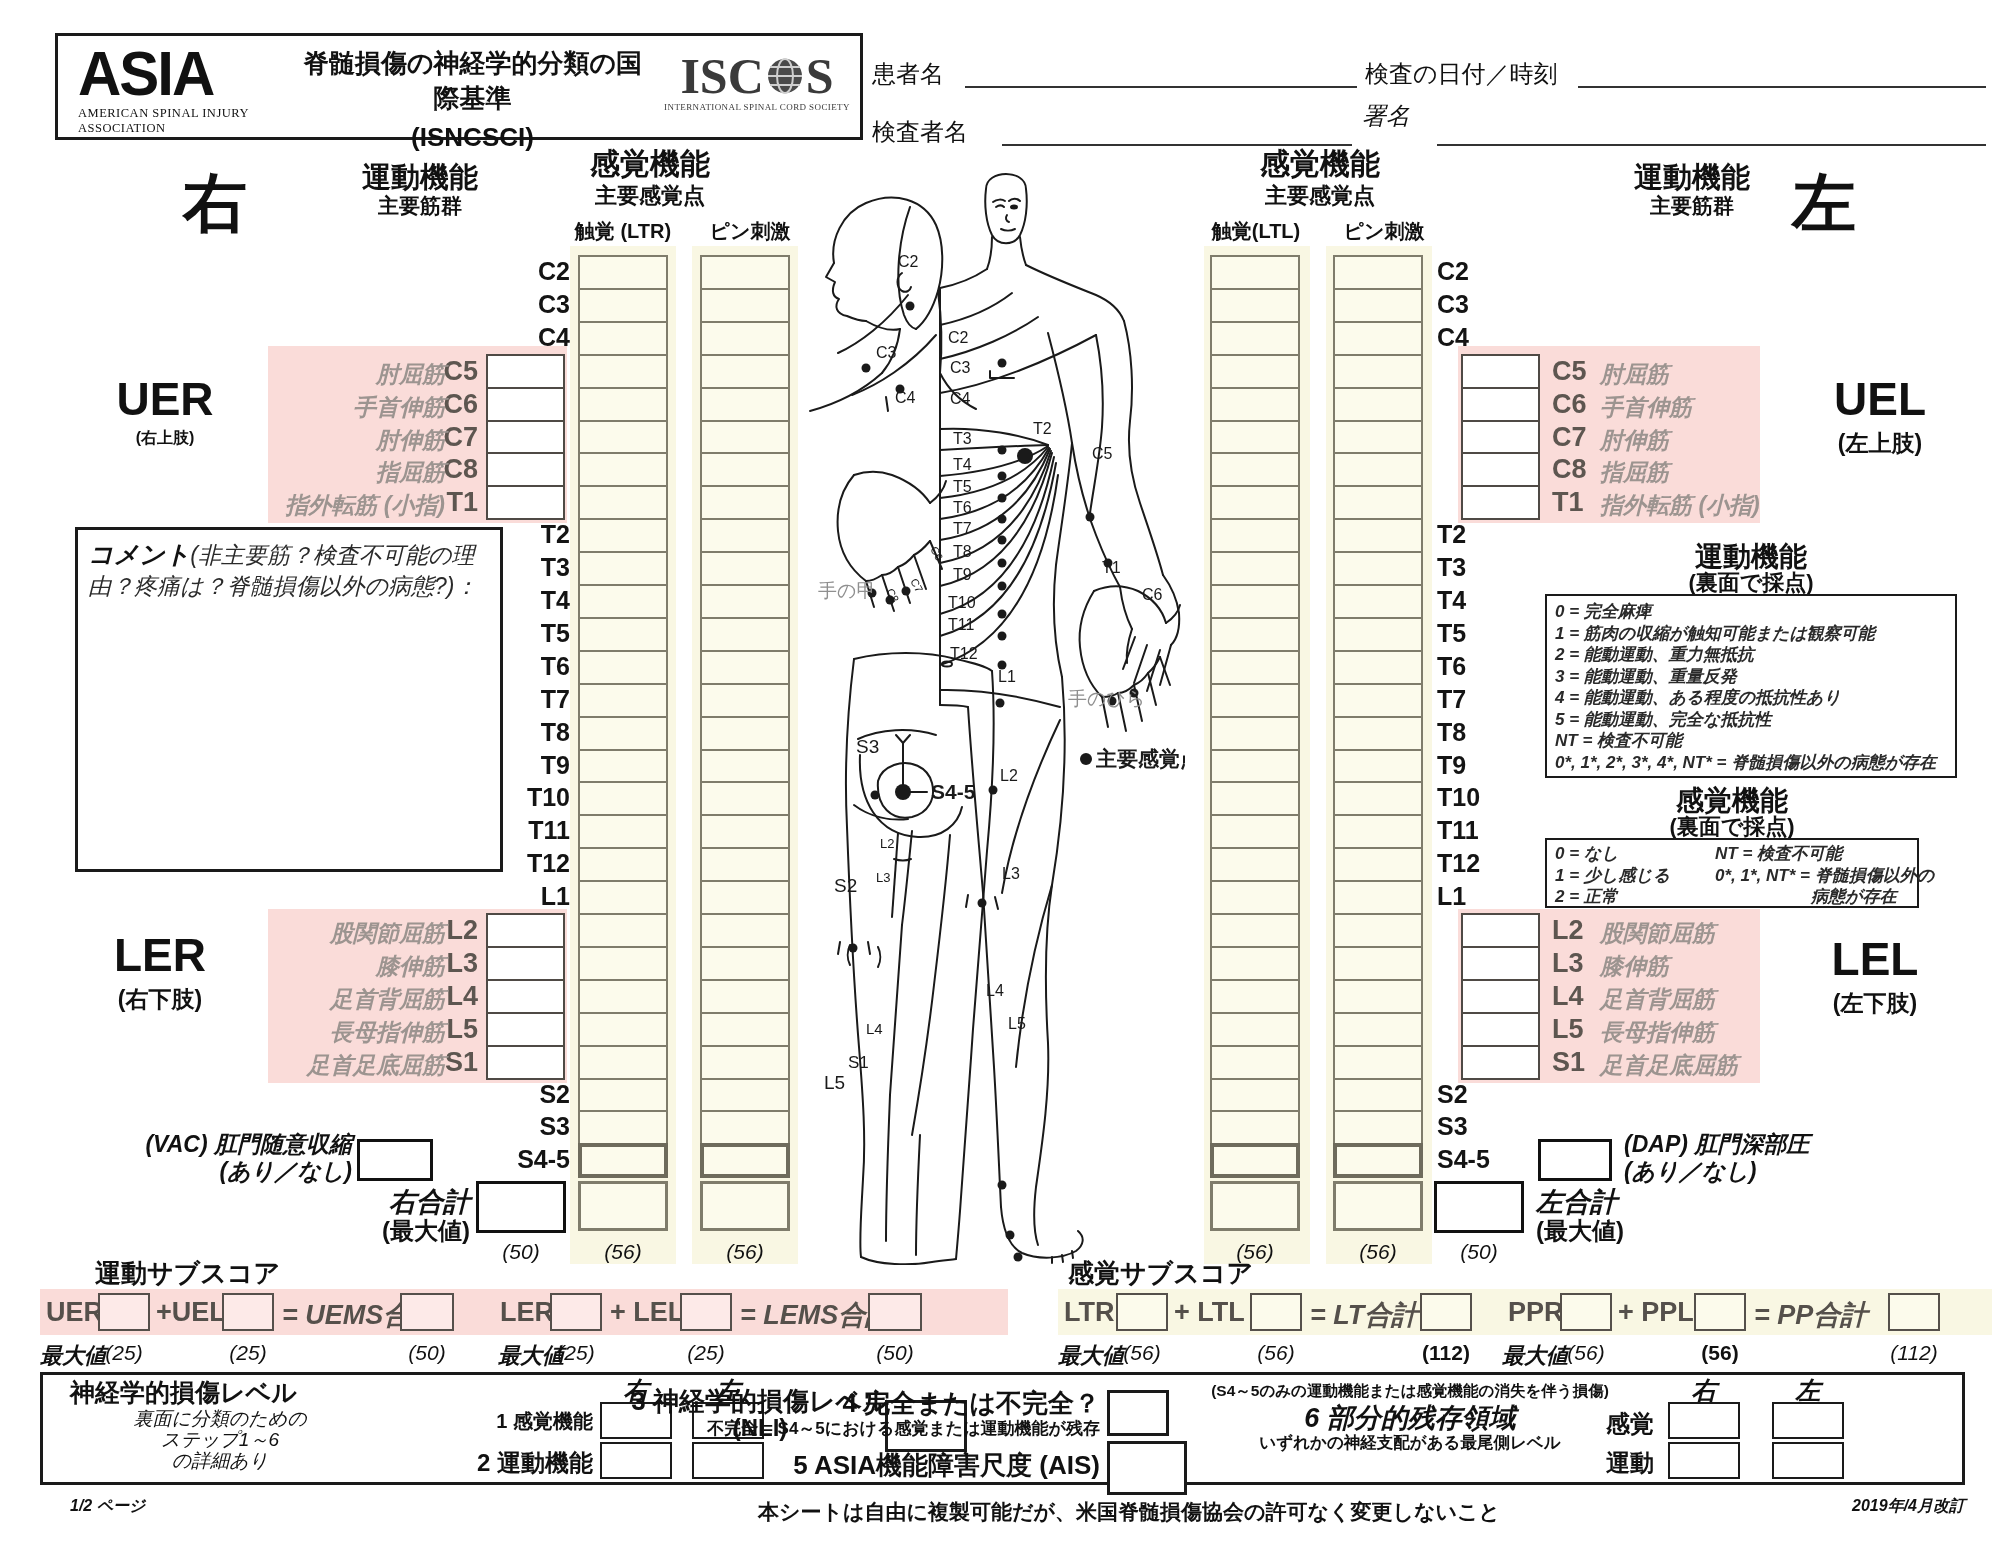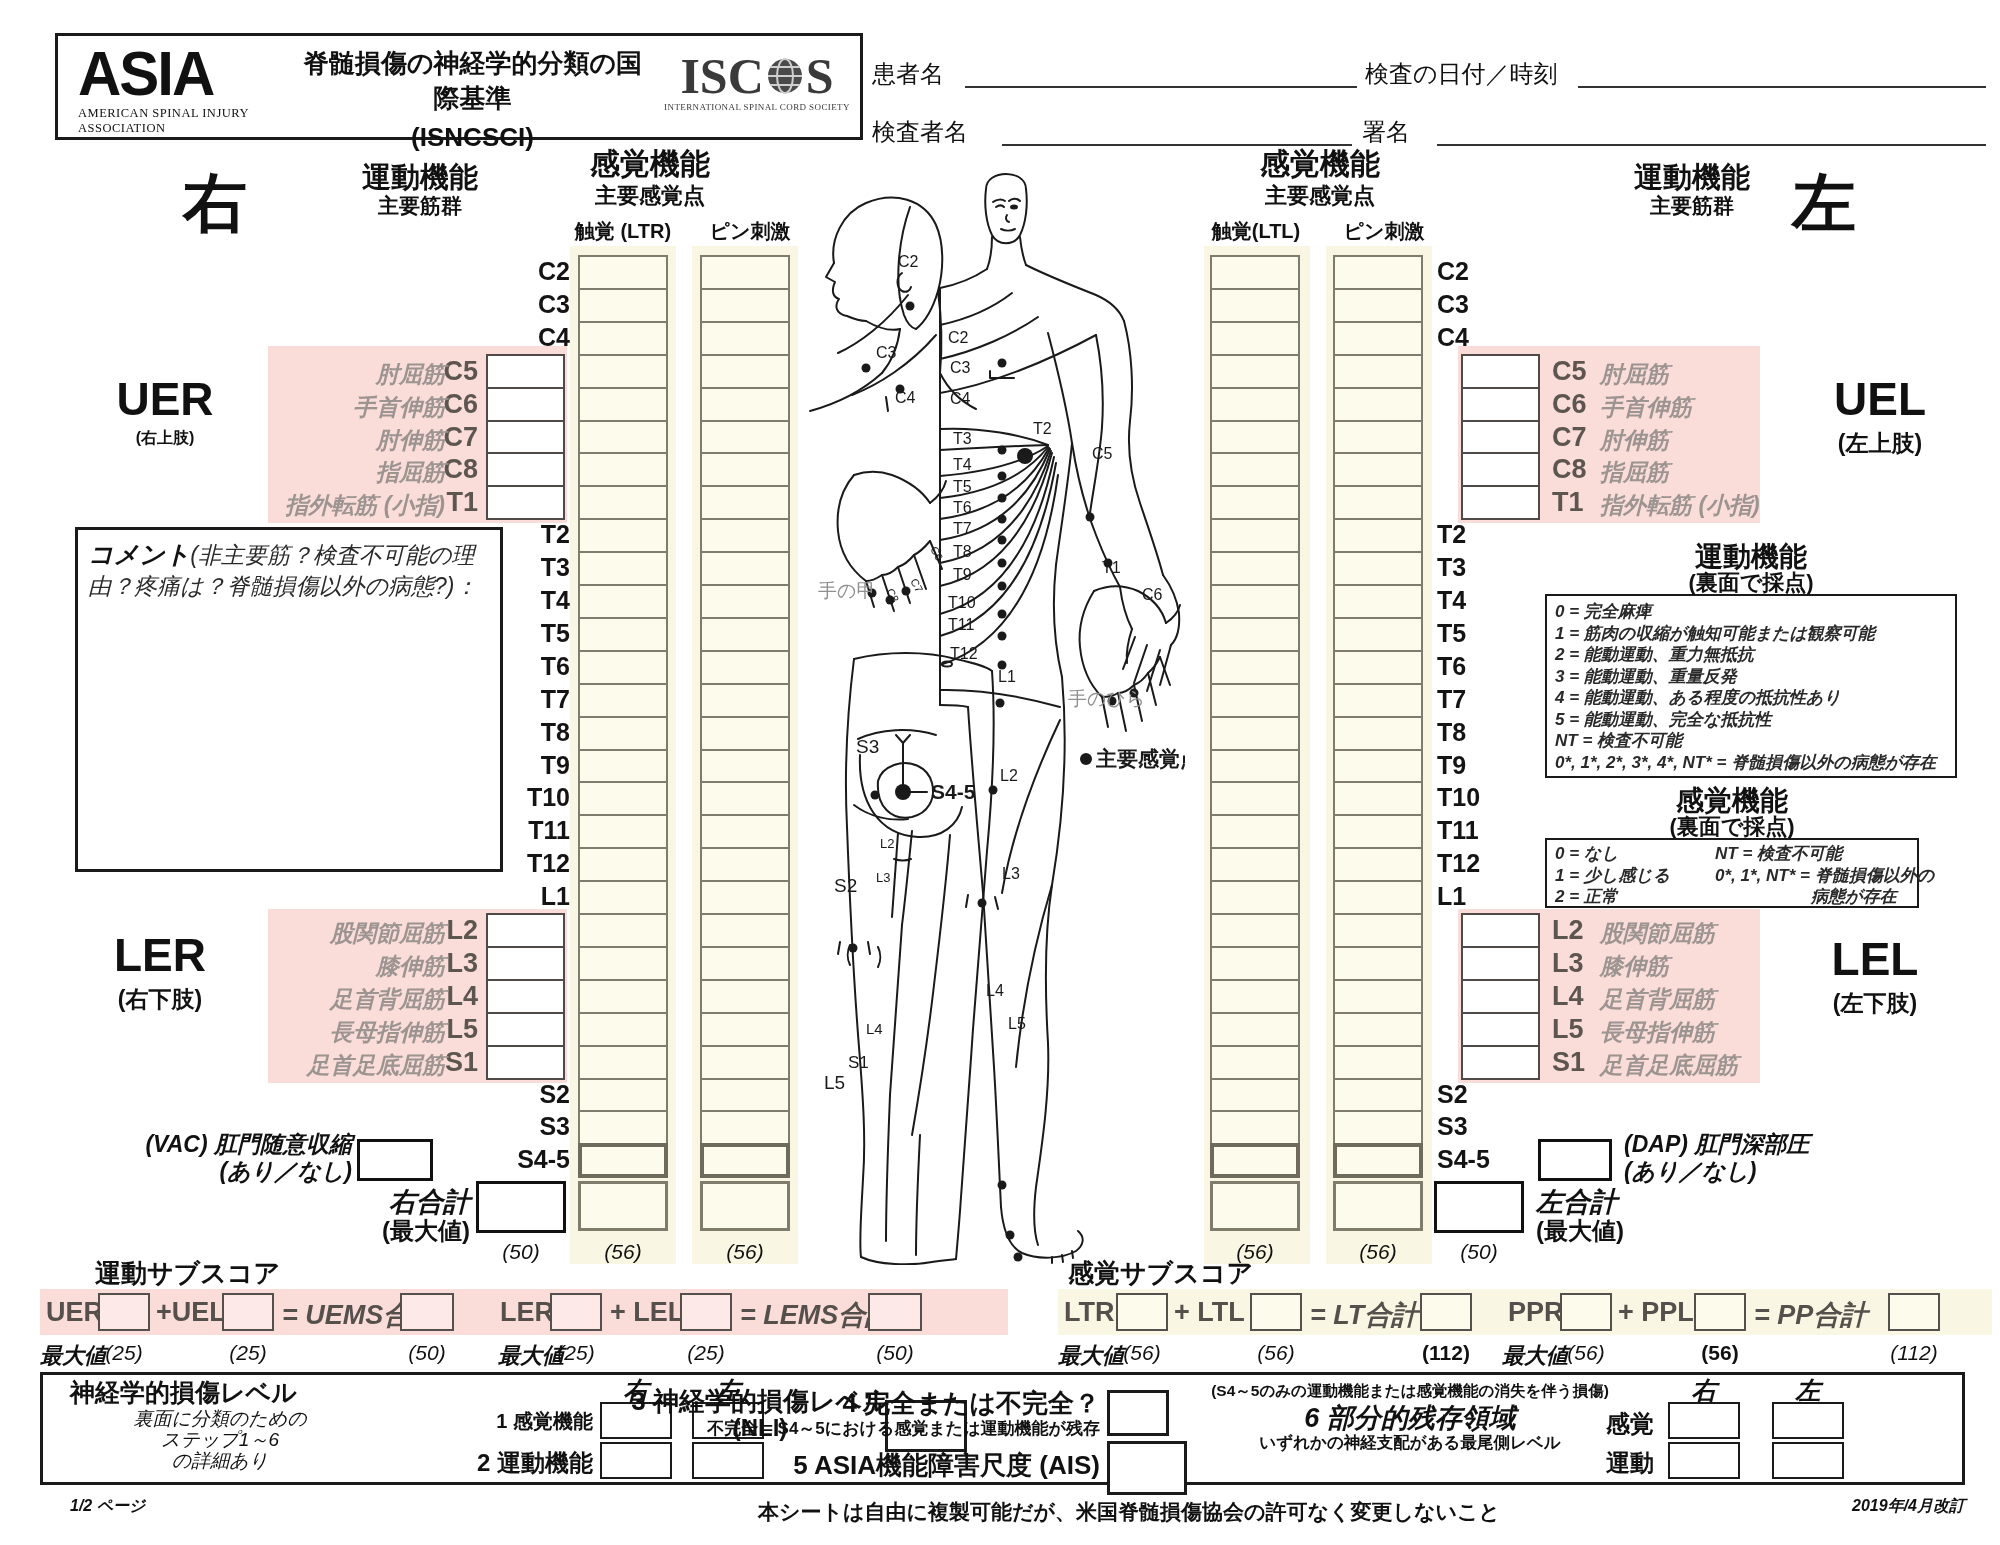--- a/index.html
+++ b/index.html
@@ -59,21 +59,21 @@
   </div>
   <div style="font-family:'Liberation Serif','DejaVu Serif',serif;font-size:9px;letter-spacing:0.4px;color:#3a3a3a;">INTERNATIONAL SPINAL CORD SOCIETY</div>
 </div>
 
 <div class="abs hdrlabel" style="left:872px;top:58px;">患者名</div>
 <div class="underline" style="left:965px;top:60px;width:392px;height:26px;"></div>
 <div class="abs hdrlabel" style="left:1365px;top:58px;">検査の日付／時刻</div>
 <div class="underline" style="left:1578px;top:60px;width:408px;height:26px;"></div>
 <div class="abs hdrlabel" style="left:872px;top:116px;">検査者名</div>
 <div class="underline" style="left:1002px;top:118px;width:350px;height:26px;"></div>
-<div class="abs hdrlabel" style="left:1362px;top:116px;">署名</div>
+<div class="abs hdrlabel" style="left:1362px;top:100px;font-style:italic;">署名</div>
 <div class="underline" style="left:1437px;top:118px;width:549px;height:26px;"></div>
 
 <div class="abs b" style="left:183px;top:160px;font-size:64px;">右</div>
 <div class="abs b ctr" style="left:320px;top:158px;width:200px;font-size:29px;">運動機能</div>
 <div class="abs b ctr" style="left:320px;top:192px;width:200px;font-size:21px;">主要筋群</div>
 <div class="abs b ctr" style="left:545px;top:144px;width:210px;font-size:30px;">感覚機能</div>
 <div class="abs b ctr" style="left:545px;top:181px;width:210px;font-size:22px;">主要感覚点</div>
 <div class="abs b ctr" style="left:563px;top:218px;width:120px;font-size:20px;">触覚 (LTR)</div>
 <div class="abs b ctr" style="left:686px;top:218px;width:128px;font-size:20px;">ピン刺激 (PPR)</div>
 

